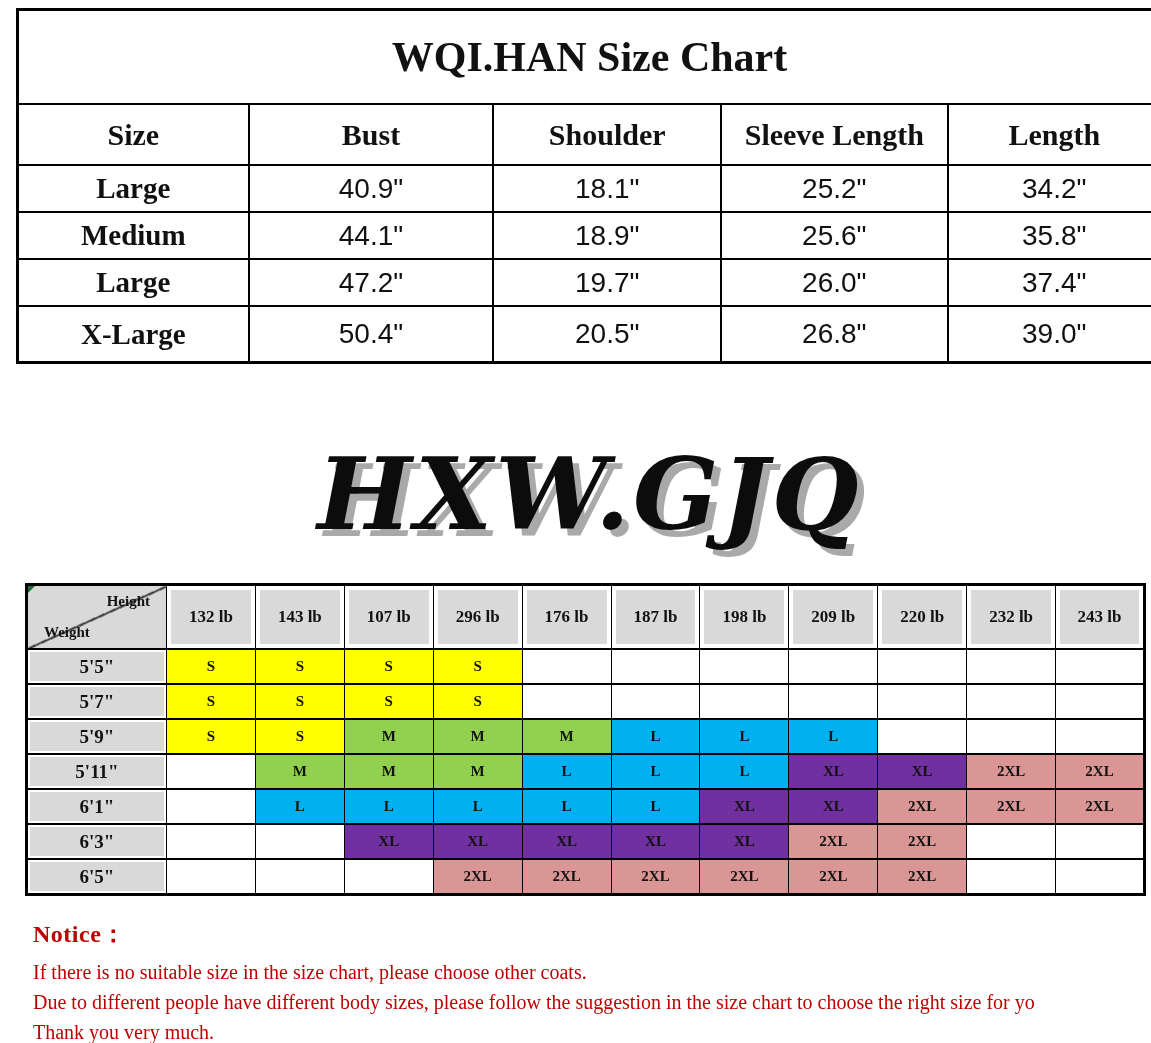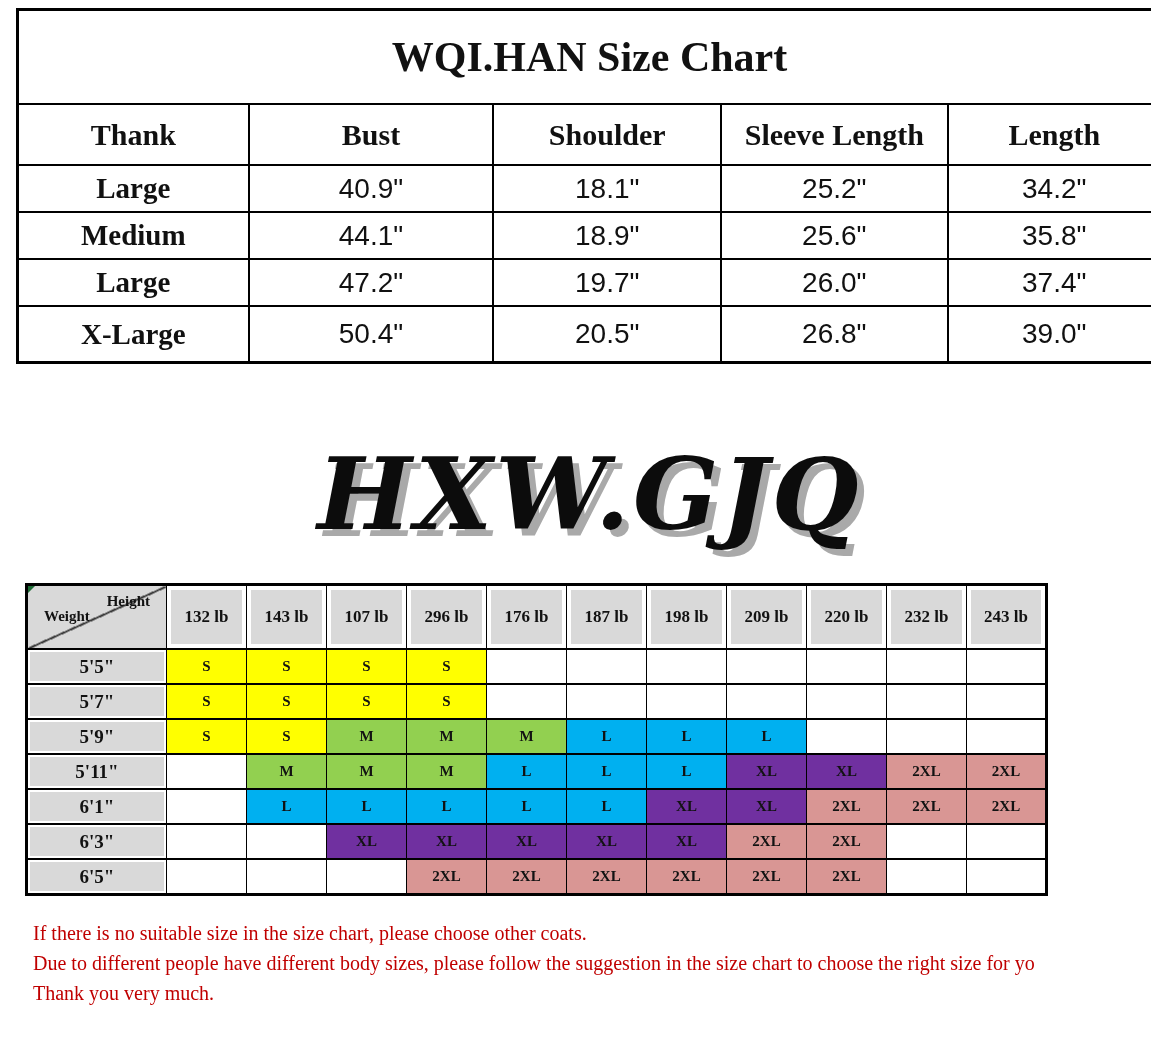--- a/index.html
+++ b/index.html
@@ -54,21 +54,21 @@
     letter-spacing:3px;
     color:#0c0c0c;
     text-shadow:7px 7px 0 #a9a9a9;
     transform:translateX(14px);
     white-space:nowrap;
   }
 
   
   .matrix{
     position:absolute;left:25px;top:583px;
-    width:1023px;
+    width:1121px;
     border-collapse:collapse;
     border:3px solid #000;
     table-layout:fixed;
   }
   .matrix col.c-label{width:140px;}
   .matrix td{
     border:1px solid #000;
     border-top-width:2px;border-bottom-width:2px;
     text-align:center;vertical-align:middle;
     font-weight:bold;color:#121212;
@@ -82,21 +82,21 @@
         transparent calc(50% - 1px),
         #3a3a3a calc(50% - 1px),
         #3a3a3a calc(50% + 1px),
         transparent calc(50% + 1px));
     position:relative;
   }
   .m-corner .corner-top{
     position:absolute;top:7px;right:16px;font-size:15px;
   }
   .m-corner .corner-bottom{
-    position:absolute;bottom:23px;left:16px;font-size:15px;
+    position:absolute;bottom:7px;left:16px;font-size:15px;
   }
   .m-corner .corner-flag{
     position:absolute;top:0;left:0;width:0;height:0;
     border-top:7px solid #1d6b35;
     border-right:7px solid transparent;
   }
   .m-weight{
     height:62px;
     font-size:17px;
     background:var(--header-gray,#d9d9d9);
@@ -137,21 +137,21 @@
       <col style="width:21.4%">
       <col style="width:19.9%">
       <col style="width:19.8%">
       <col style="width:18.7%">
   </colgroup>
   <tbody>
       <tr>
         <td class="st-title" colspan="5">WQI.HAN Size Chart</td>
       </tr>
       <tr>
-        <td class="st-head">Thank</td>
+        <td class="st-head">Size</td>
         <td class="st-head">Bust</td>
         <td class="st-head">Shoulder</td>
         <td class="st-head">Sleeve Length</td>
         <td class="st-head">Length</td>
       </tr>
       <tr>
         <td class="st-size">Large</td>
         <td class="st-size st-val">40.9"</td>
         <td class="st-size st-val">18.1"</td>
         <td class="st-size st-val">25.2"</td>
@@ -312,18 +312,19 @@
         <td class="m-cell" style="background: rgb(217, 150, 148);">2XL</td>
         <td class="m-cell" style="background: rgb(217, 150, 148);">2XL</td>
         <td class="m-cell" style="background: rgb(217, 150, 148);">2XL</td>
         <td class="m-cell"></td>
         <td class="m-cell"></td>
       </tr>
     </tbody>
 </table>
 
 <div class="notice">
+  <div class="notice-heading">Notice：</div>
   <div>
       <div class="notice-line">If there is no suitable size in the size chart, please choose other coats.</div>
       <div class="notice-line">Due to different people have different body sizes, please follow the suggestion in the size chart to choose the right size for yo</div>
       <div class="notice-line">Thank you very much.</div>
     </div>
 </div>
 
 </body></html>

